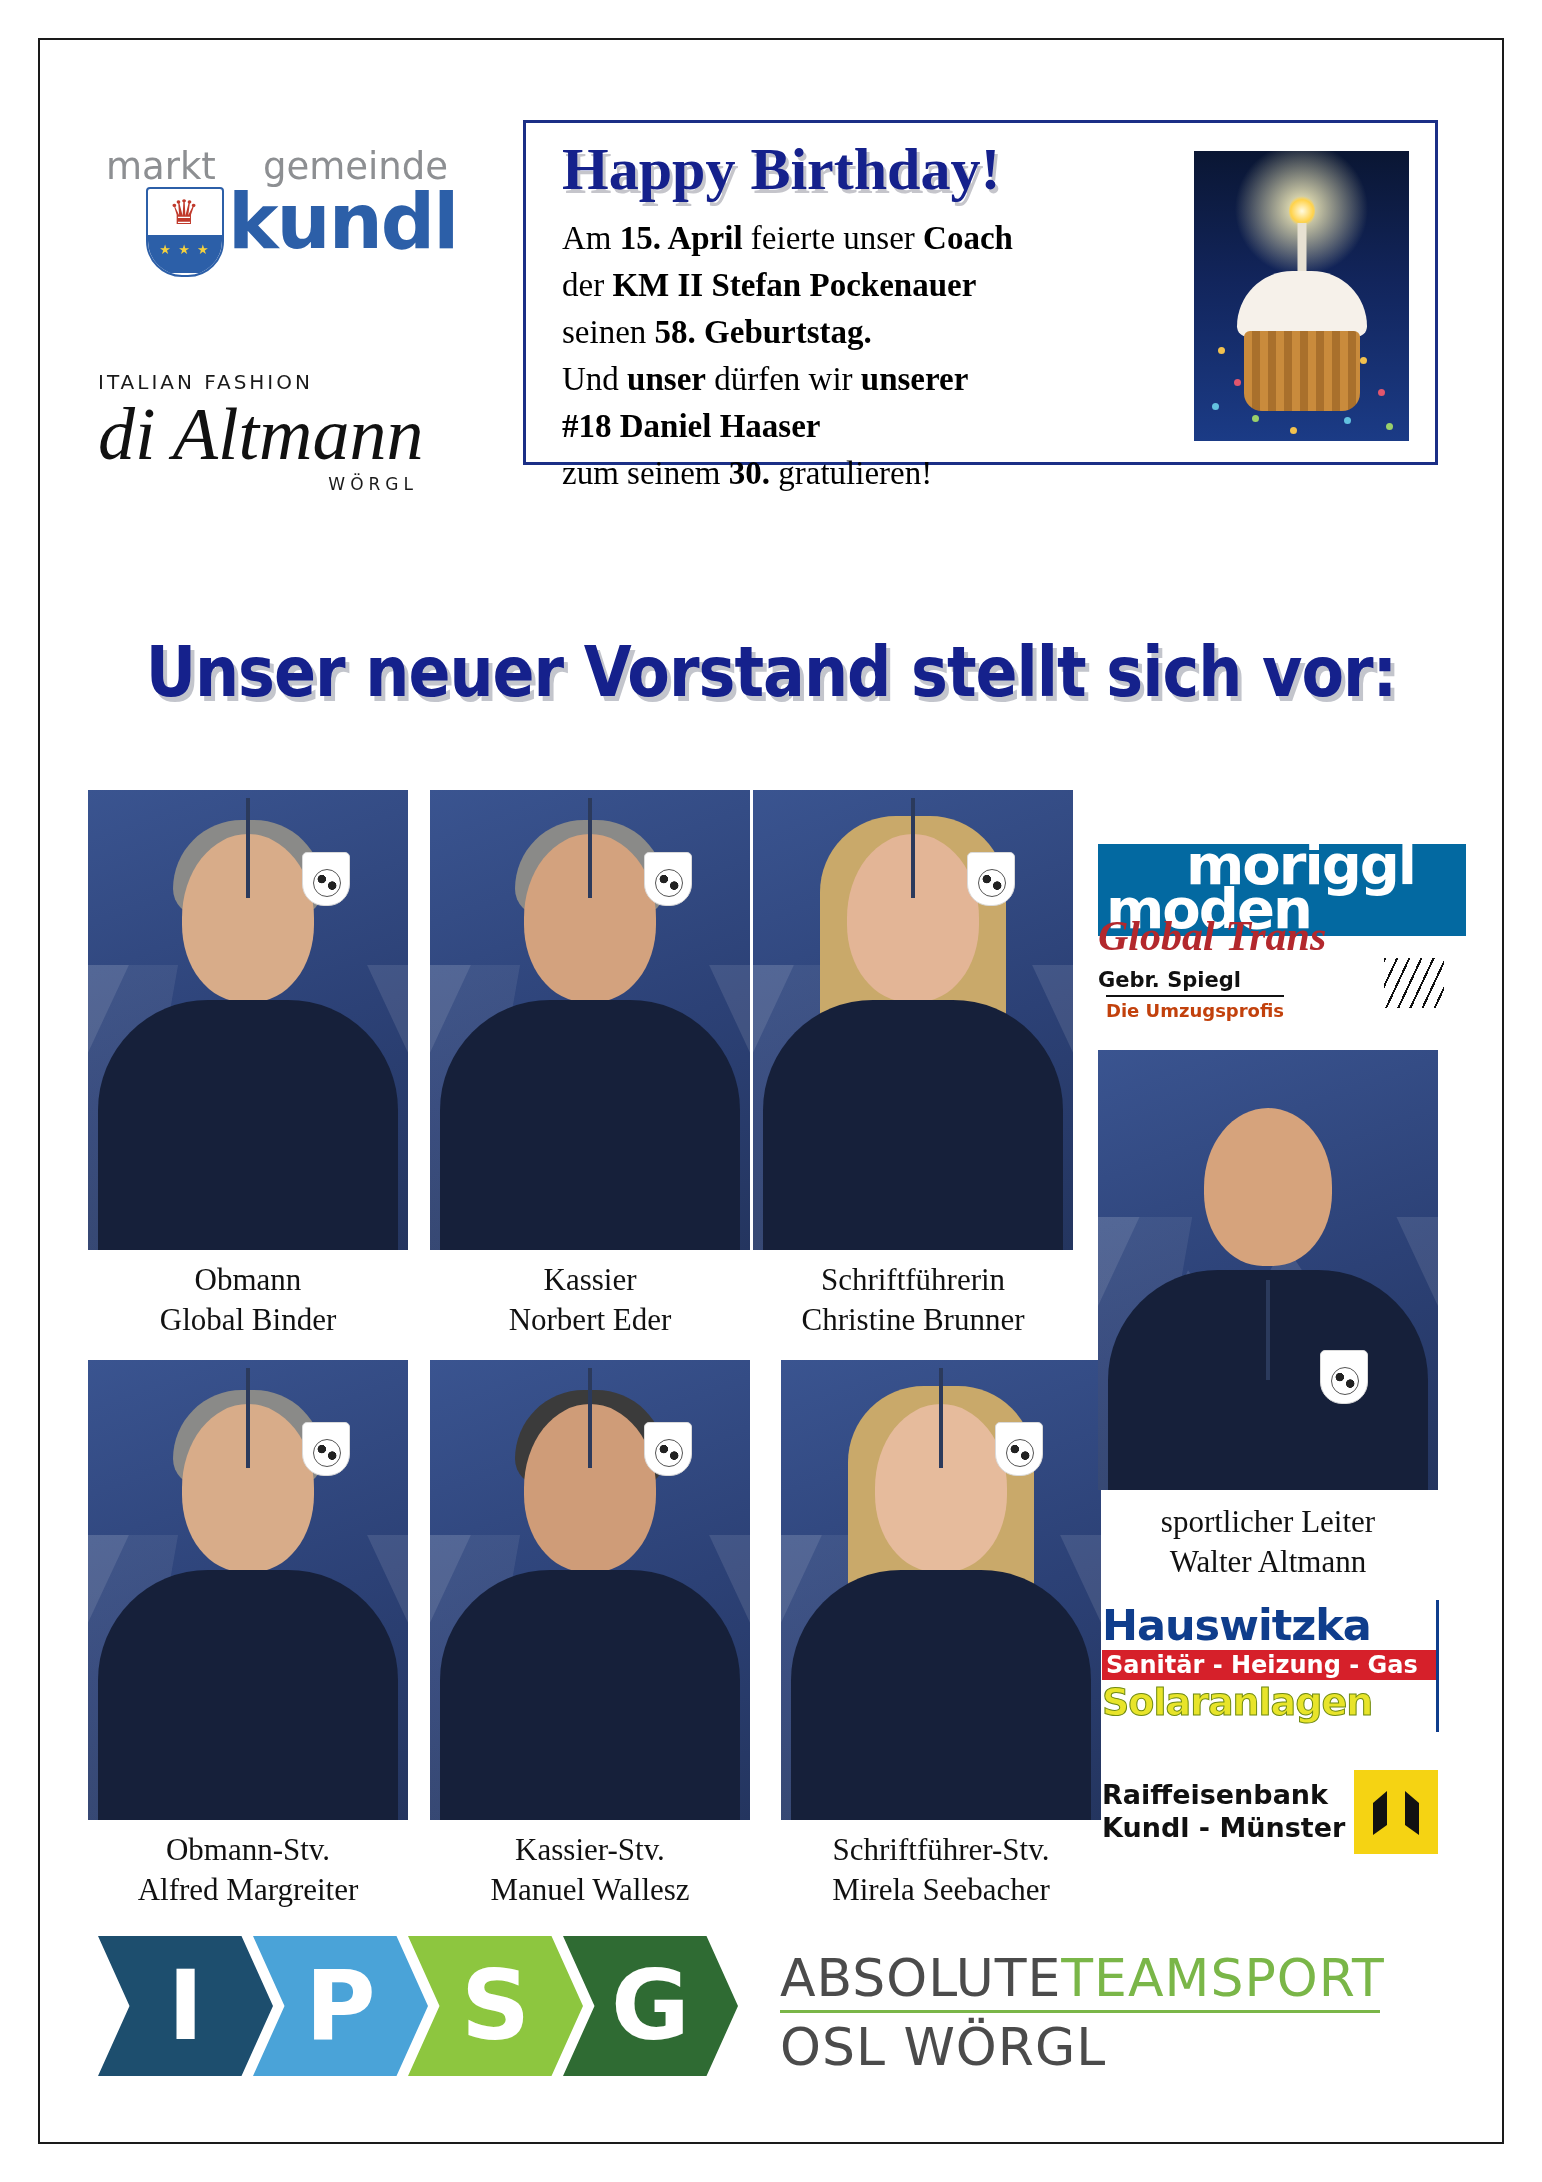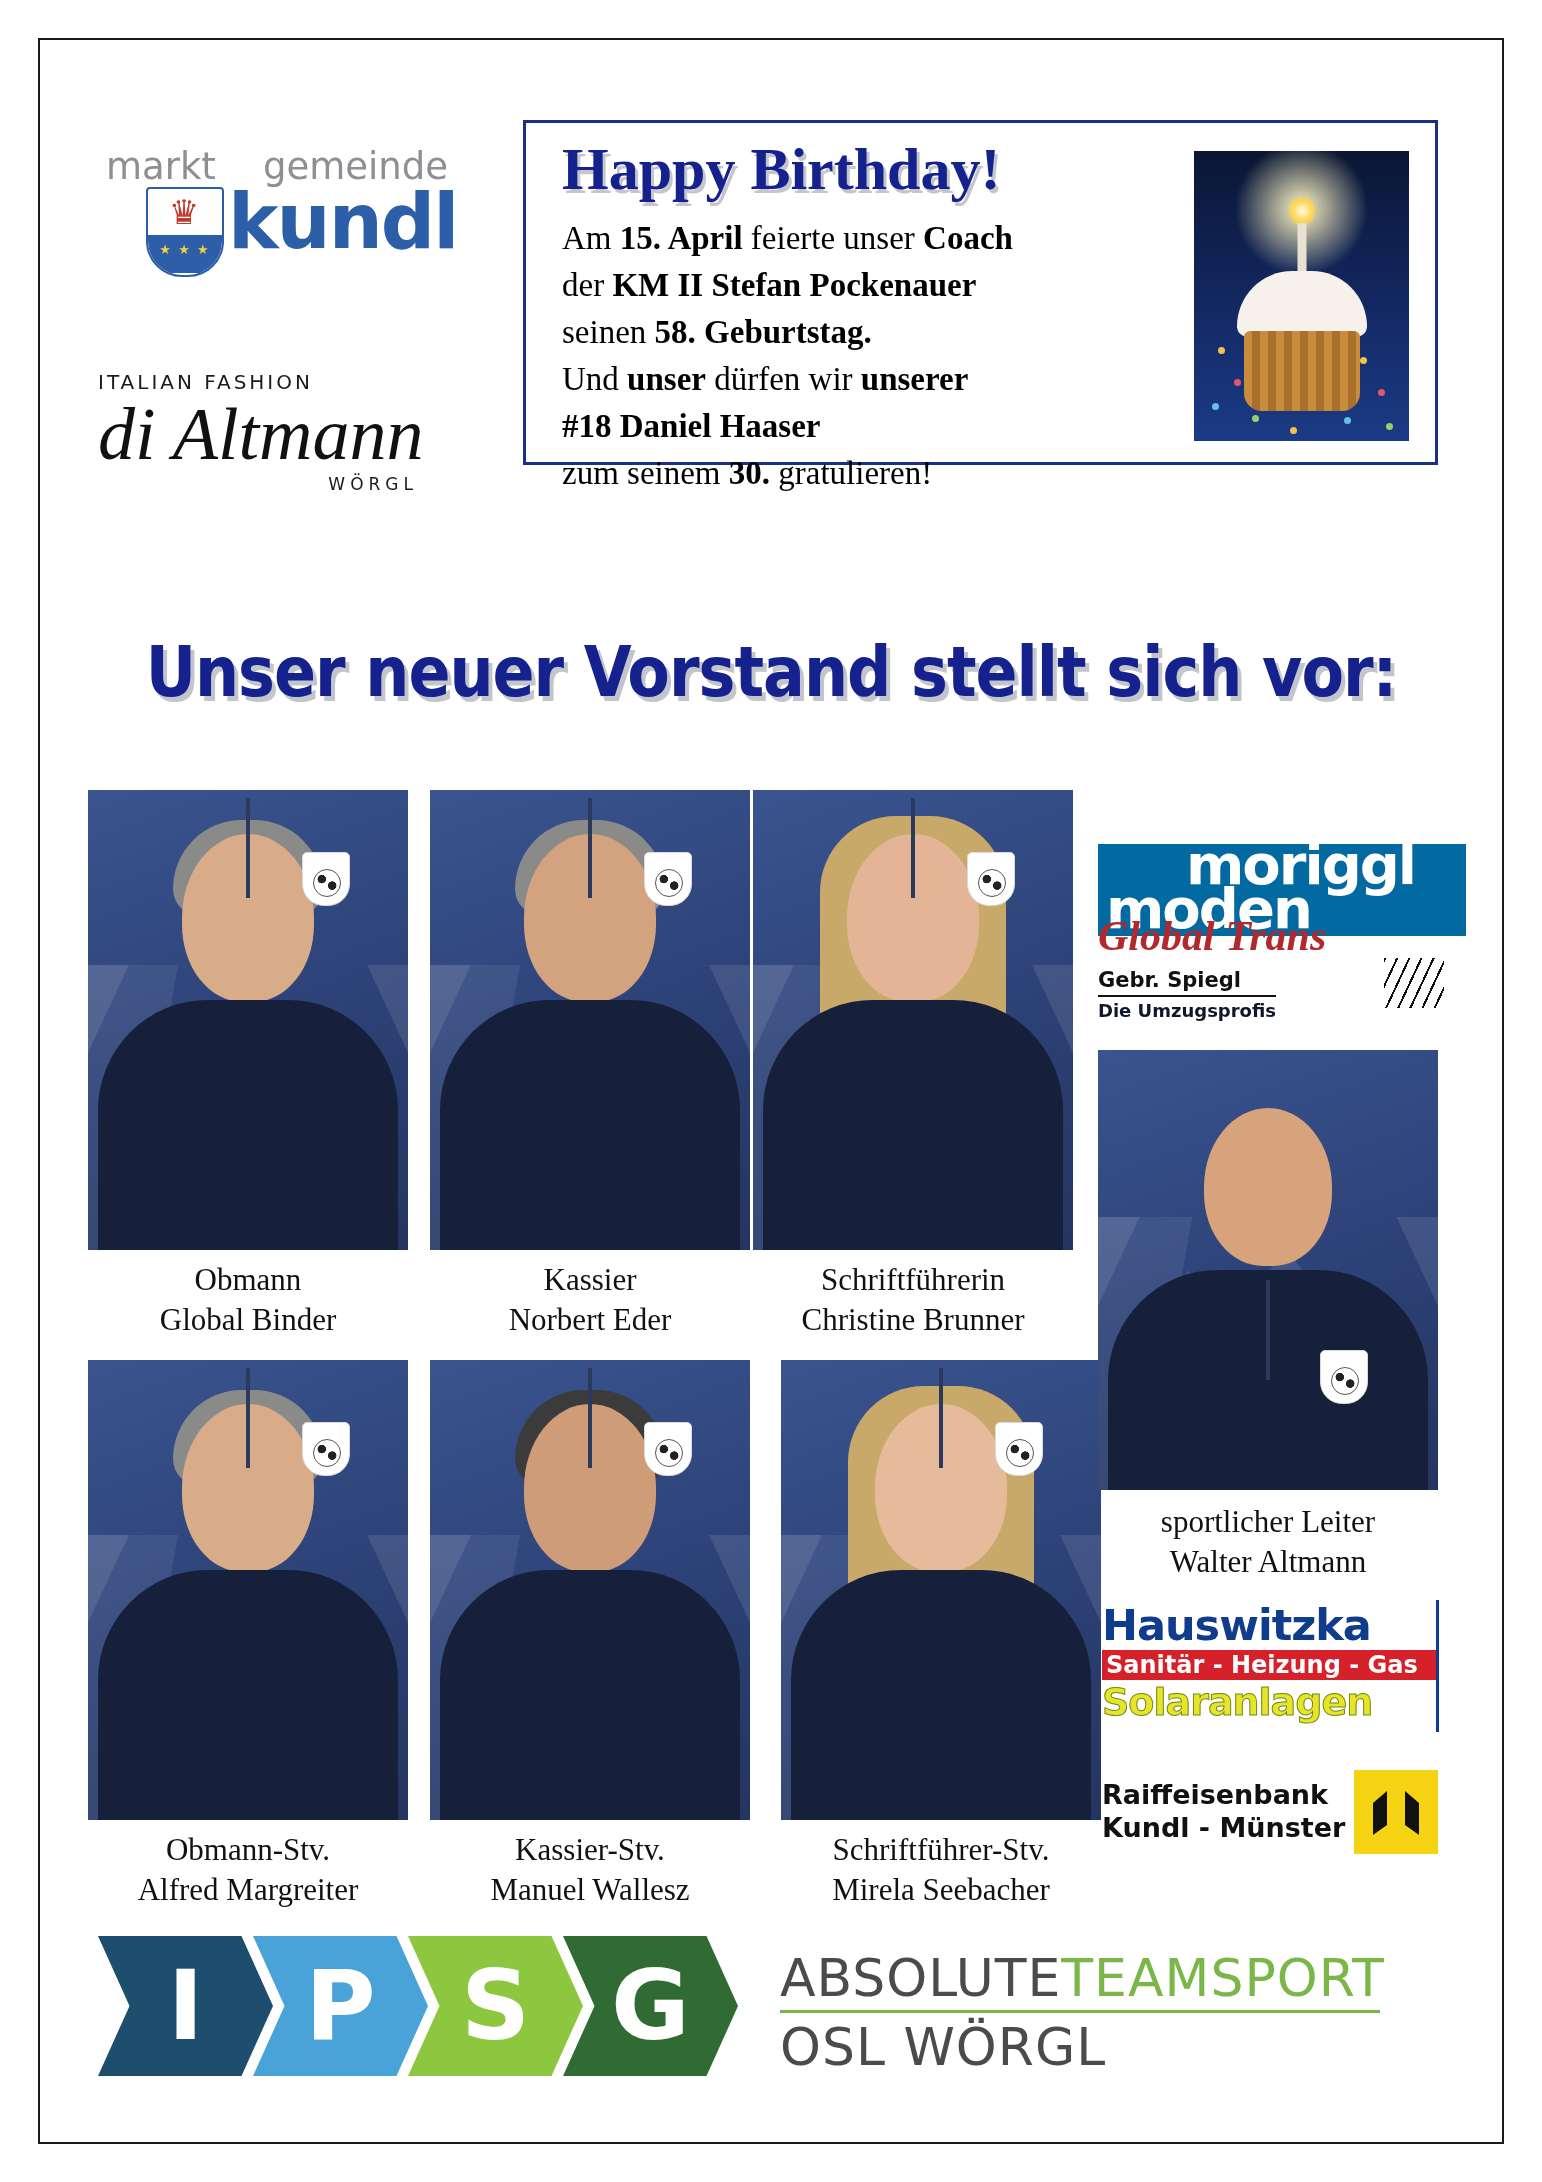--- a/index.html
+++ b/index.html
@@ -395,25 +395,26 @@
     font-family: "DejaVu Sans", sans-serif;
     font-weight: bold;
     font-size: 21px;
     color: #111111;
     margin-top: 8px;
   }
   .gt-sub2 {
     font-family: "DejaVu Sans", sans-serif;
     font-weight: bold;
     font-size: 18px;
-    color: #0f172a;
+    color: #c2410c;
     border-top: 2px solid #111;
     display: inline-block;
     padding-top: 3px;
     margin-top: 3px;
+    margin-left: 8px;
   }
   .gt-lines {
     position: absolute;
     right: -6px;
     top: 46px;
     width: 60px;
     height: 50px;
     background: repeating-linear-gradient(115deg, #111 0 2px, rgba(0,0,0,0) 2px 11px);
   }
 

